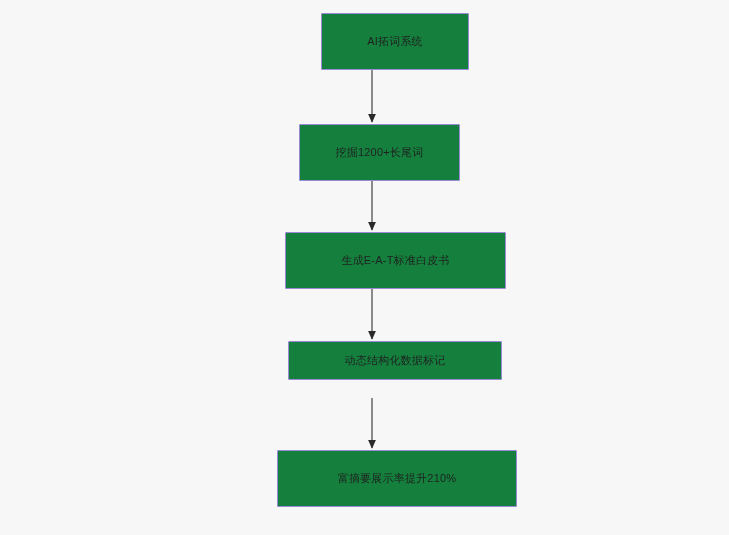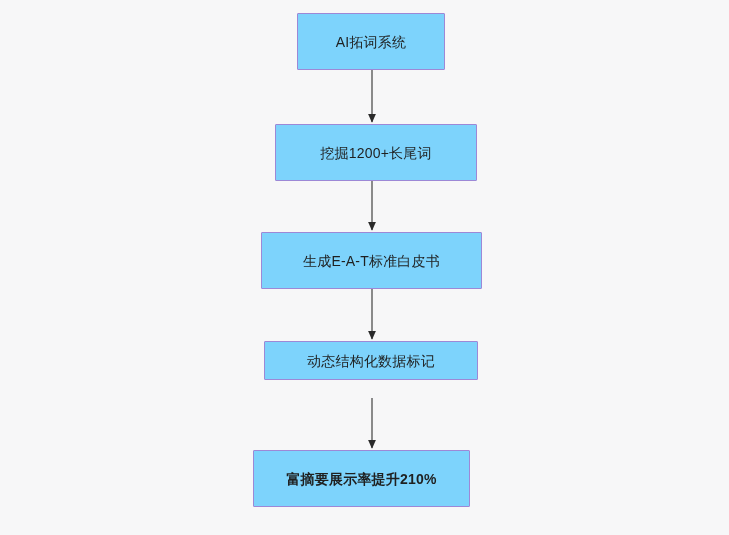--- a/index.html
+++ b/index.html
@@ -22,31 +22,32 @@
     position: absolute;
     left: 0;
     top: 0;
     width: 729px;
     height: 535px;
     pointer-events: none;
   }
   .node {
     position: absolute;
     box-sizing: border-box;
-    background: #7dd3fc;
+    background: #15803d;
     border: 1.3px solid #9d88d6;
     border-radius: 1px;
     display: flex;
     align-items: center;
     justify-content: center;
     color: #1f2020;
-    font-size: 14px;
+    font-size: 11px;
     line-height: 1;
     letter-spacing: 0.2px;
     white-space: nowrap;
+    margin-left: 24px;
   }
   .node-label {
     display: block;
     padding: 0 2px;
   }
 </style>
 </head>
 <body>
 
 <div id="flowchart">
@@ -68,29 +69,29 @@
     </g>
     <g>
       <line x1="372" y1="398" x2="372" y2="448" stroke="#8a8a8a" stroke-width="2" marker-end="url(#arrowhead)"></line>
     </g>
   </svg>
 
   <div class="node" id="node-n1" style="left: 297px; top: 13px; width: 148px; height: 57px;">
     <span class="node-label">AI拓词系统</span>
   </div>
 
-  <div class="node" id="node-n2" style="left: 275px; top: 124px; width: 202px; height: 57px; text-align: right;">
+  <div class="node" id="node-n2" style="left: 275px; top: 124px; width: 161px; height: 57px; text-align: right;">
     <span class="node-label">挖掘1200+长尾词</span>
   </div>
 
   <div class="node" id="node-n3" style="left: 261px; top: 232px; width: 221px; height: 57px;">
     <span class="node-label">生成E-A-T标准白皮书</span>
   </div>
 
   <div class="node" id="node-n4" style="left: 264px; top: 341px; width: 214px; height: 39px;">
     <span class="node-label">动态结构化数据标记</span>
   </div>
 
-  <div class="node" id="node-n5" style="left: 253px; top: 450px; width: 217px; height: 57px; font-weight: bold;">
+  <div class="node" id="node-n5" style="left: 253px; top: 450px; width: 240px; height: 57px;">
     <span class="node-label">富摘要展示率提升210%</span>
   </div>
 
 </div>
 
 </body></html>

